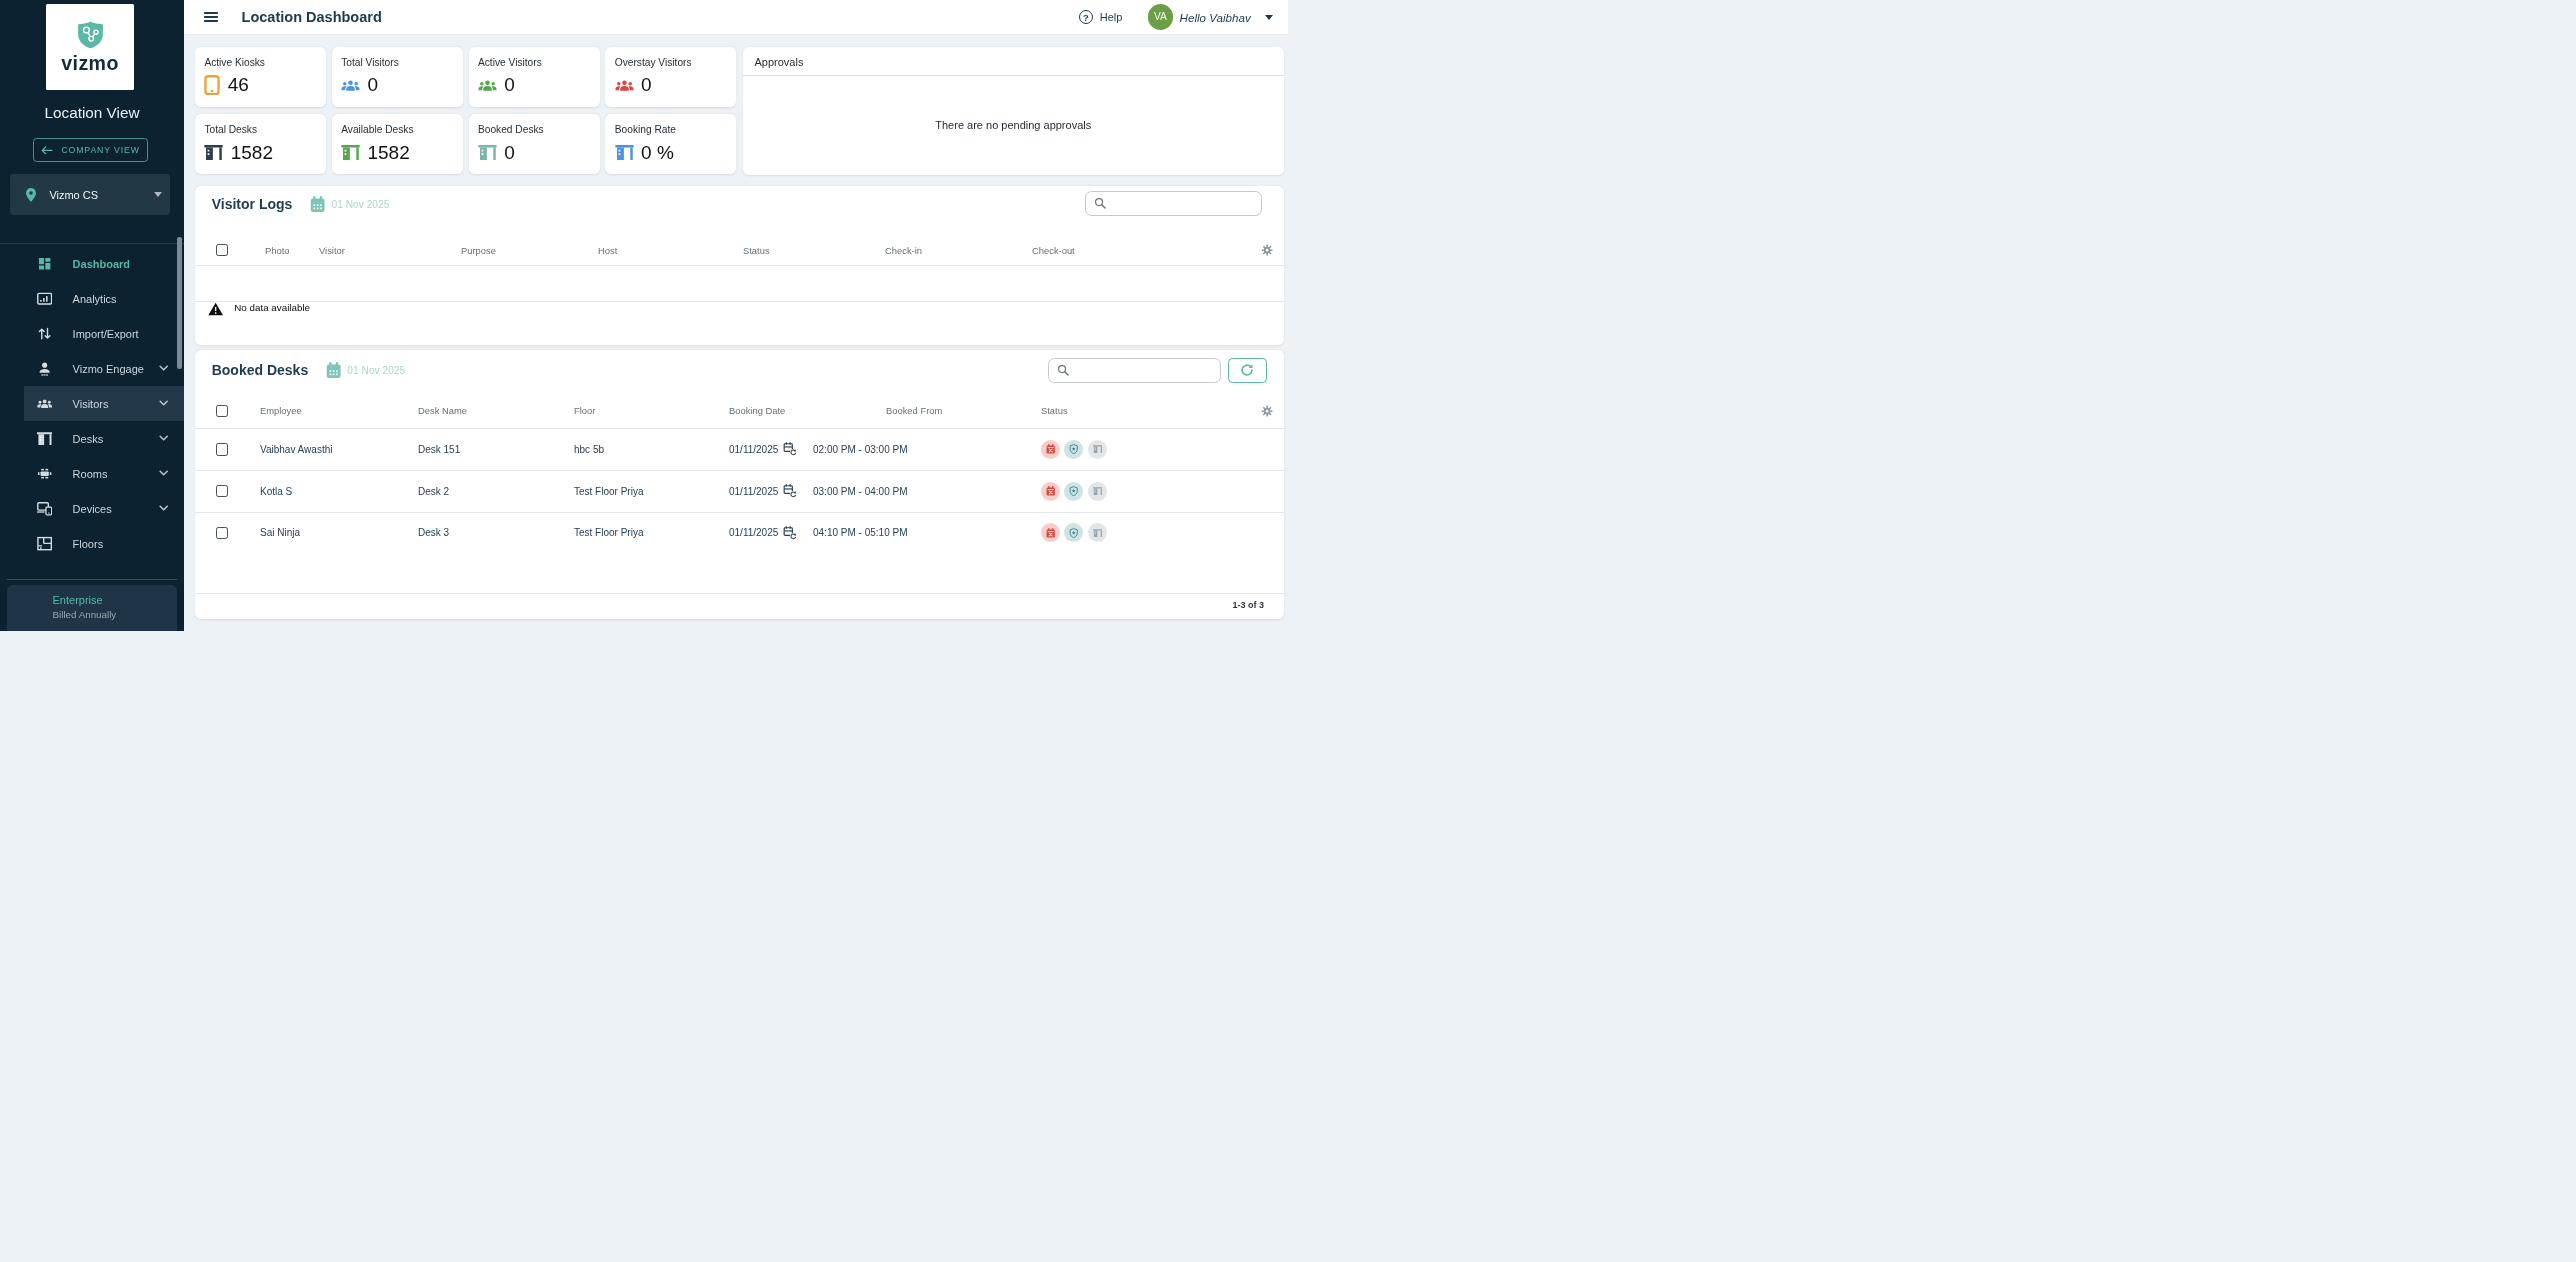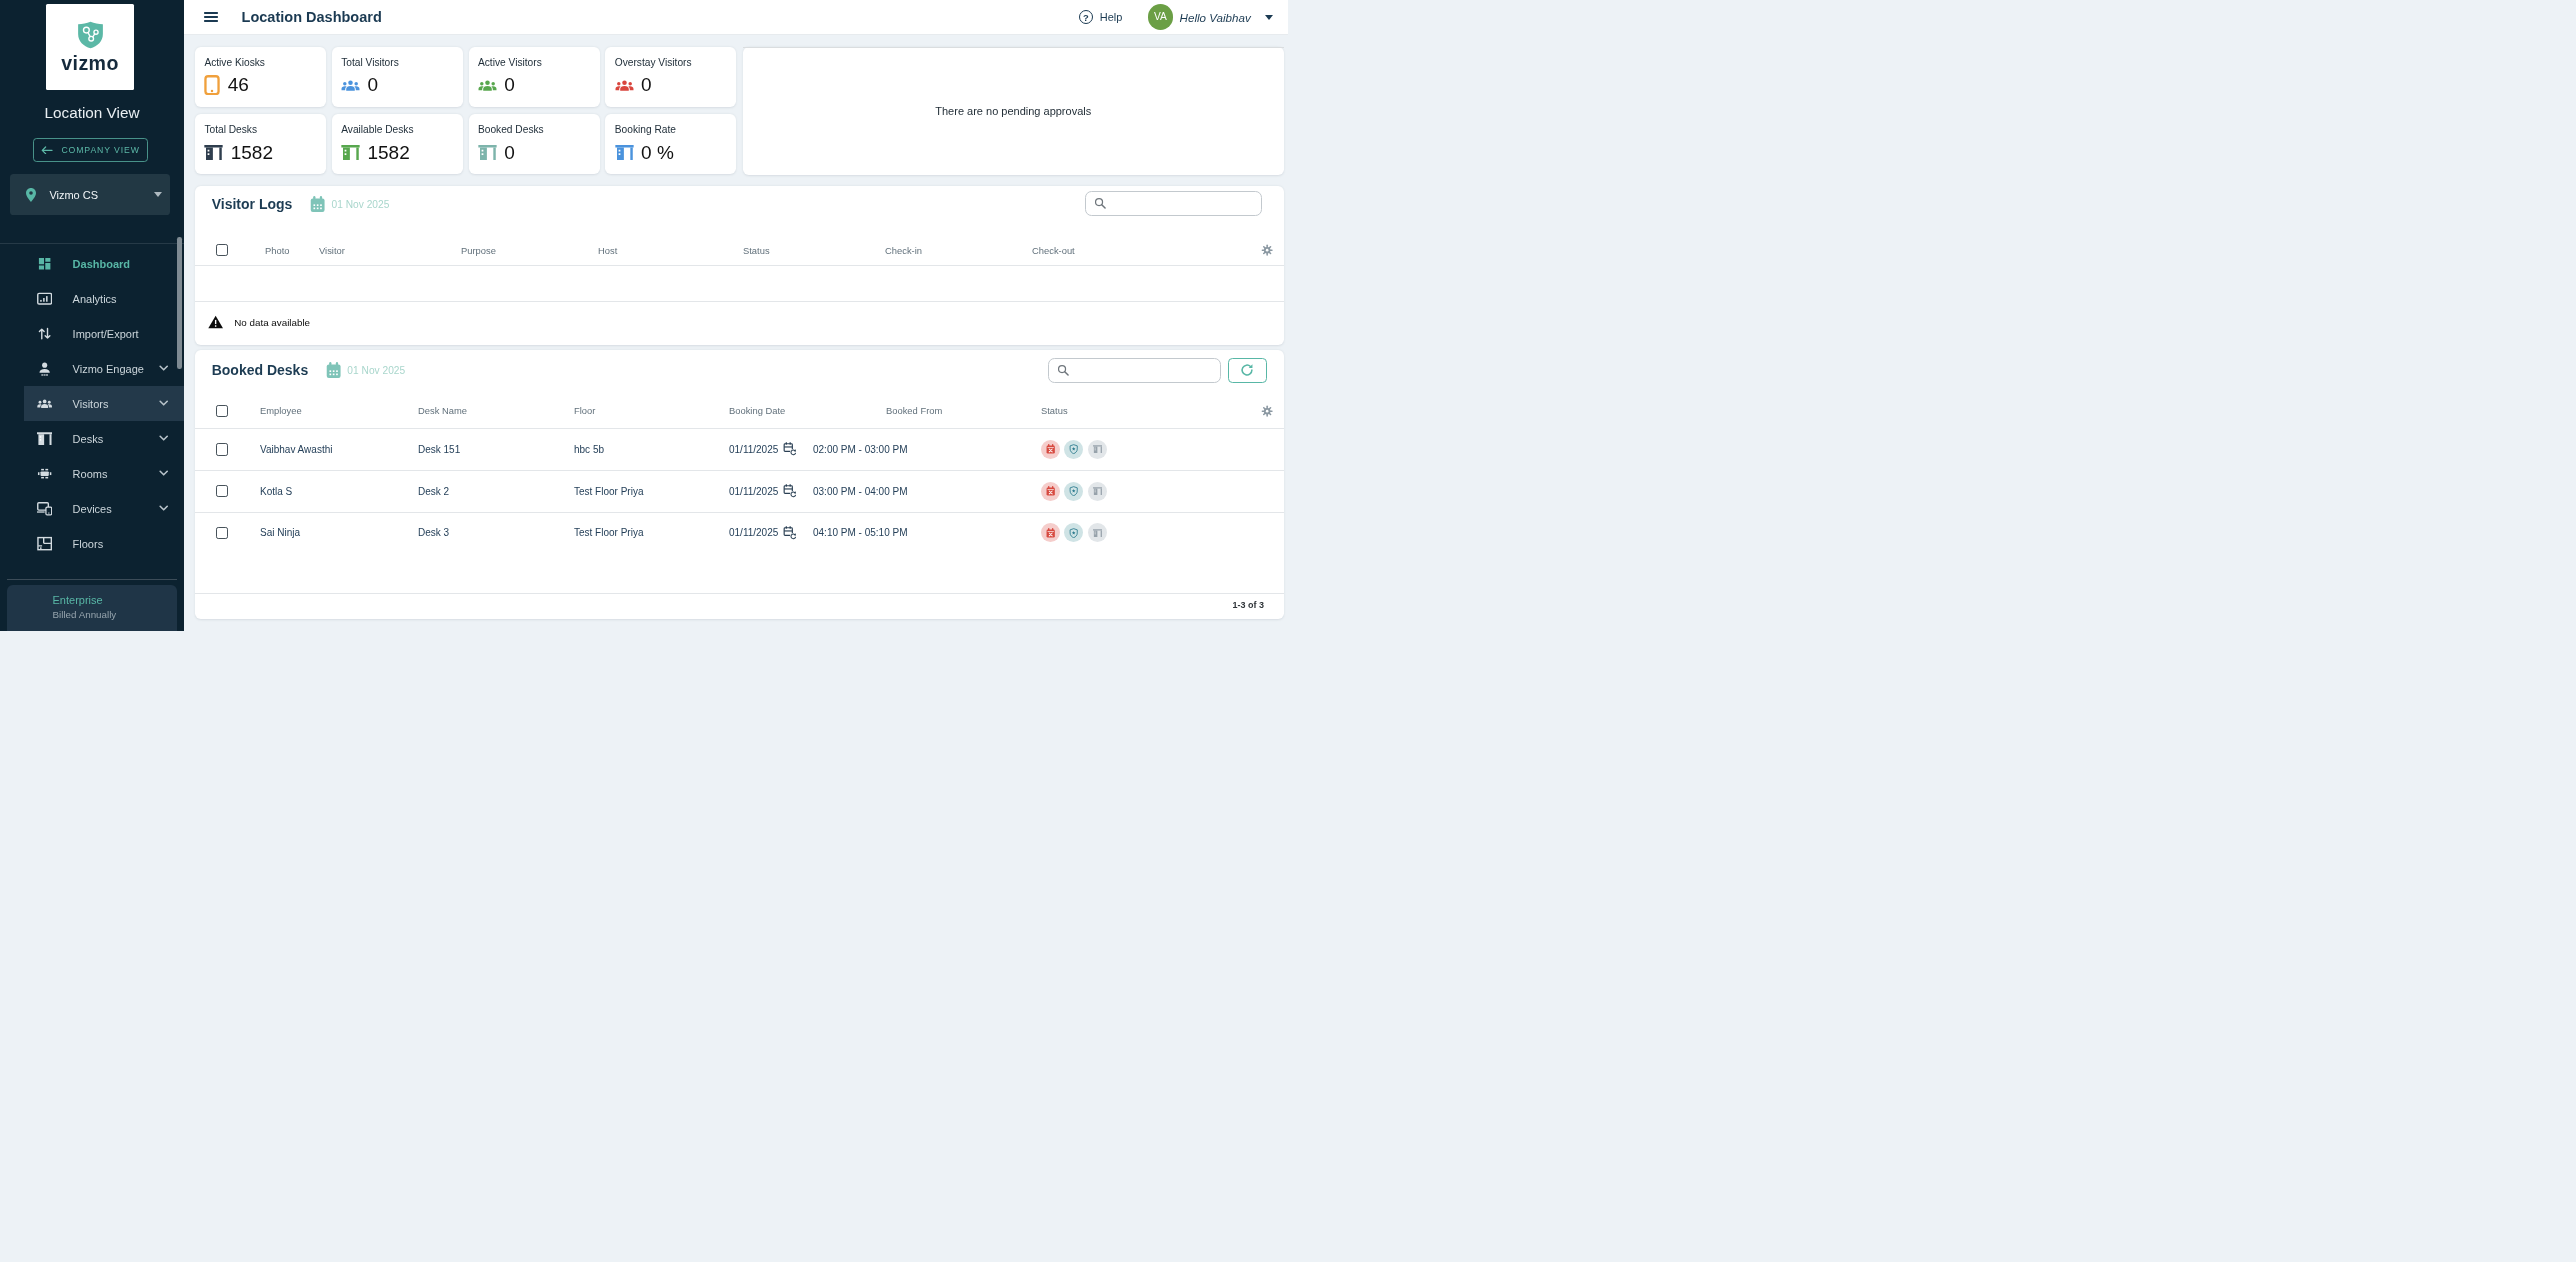--- a/index.html
+++ b/index.html
@@ -88,21 +88,21 @@
   .vl-grid { grid-template-columns:70px 54px 142px 137px 145px 142px 147px 1fr 38px; }
   .bd-grid { grid-template-columns:65px 158px 156px 155px 84px 228px 1fr 38px; }
   .th { font-size:9.4px; color:#61707b; }
   .th.pad-bf { padding-left:73px; }
   .td { font-size:10px; color:#26415a; }
   .cbox { width:11.6px; height:12.3px; border:1.5px solid #47525a; border-radius:2.2px; background:#fff; margin-left:21px; cursor:pointer; }
   .gear-ic { width:12.3px; height:12.3px; color:#8b98a2; margin-left:15.3px; cursor:pointer; }
   .hdiv { height:0.7px; background:#e3e6e9; }
   .vl-head { margin-top:17.4px; height:30.5px; }
   .vl-empty { height:35px; }
-  .nodata { height:41px; display:flex; align-items:center; padding-left:13px; }
+  .nodata { height:41px; display:flex; padding-left:13px; }
   .warn-ic { width:15.3px; height:14px; color:#0c0c0c; }
   .nodata span { font-size:9.8px; color:#0c0c0c; margin-left:11px; }
 
   .bd-head { margin-top:11.6px; height:35px; }
   .bd-row { height:41px; }
   .date-cell { display:flex; align-items:center; gap:5.1px; }
   .calsync-ic { width:14px; height:14px; color:#2b4054; }
   .pills { display:flex; gap:4.4px; }
   .pill { width:19px; height:19px; border-radius:50%; display:flex; align-items:center; justify-content:center; cursor:pointer; }
   .pill.red { background:#f5cdcb; color:#d7493f; }
@@ -456,20 +456,21 @@
             <div class="stat-val">
               <svg class="stat-ic" style="color:#4b93dd;height:15.3px" viewBox="0 0 26 21" width="19" height="15.3">
                   <use href="#i-desk"></use>
                 </svg>
               <span class="stat-num">0 %</span>
             </div>
           </div>
         </div>
 
         <section class="card approvals">
+          <div class="ap-title">Approvals</div>
           <div class="ap-div"></div>
           <div class="ap-body">There are no pending approvals</div>
         </section>
       </div>
 
       <section class="card sect" style="height:159px">
         <div class="sect-head">
           <span class="sect-title">Visitor Logs</span>
           <svg class="cal-ic" viewBox="0 0 21 23" width="15.3" height="16.7">
               <use href="#i-cal"></use>

